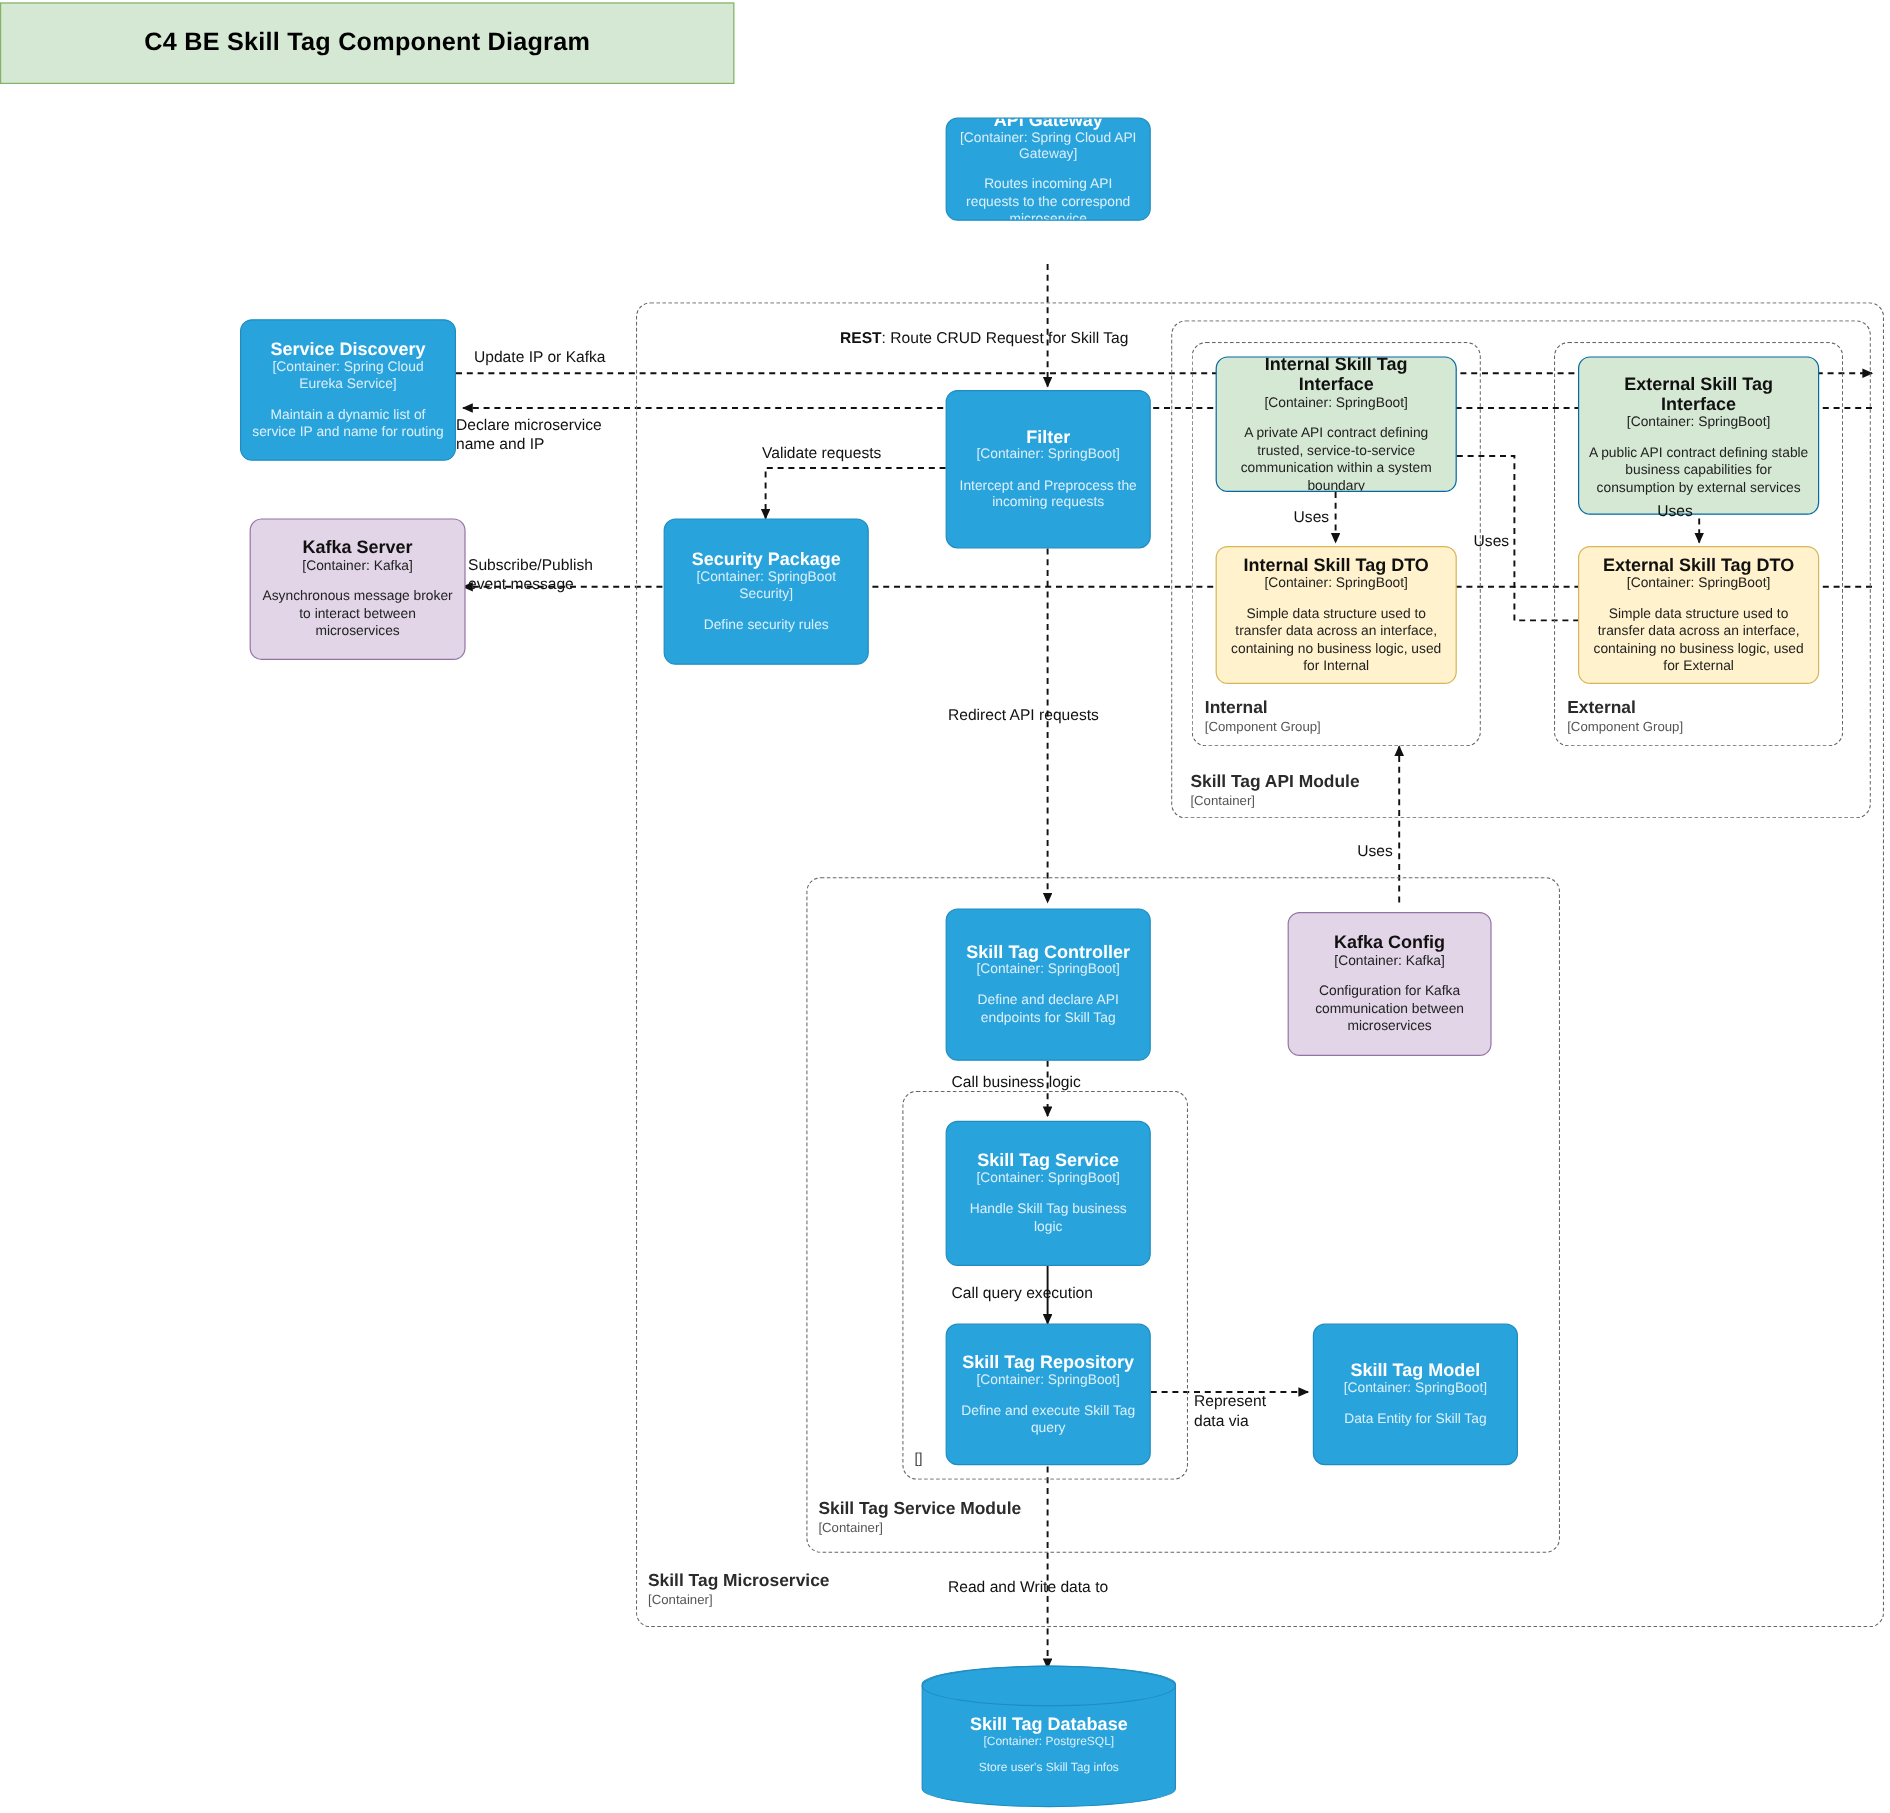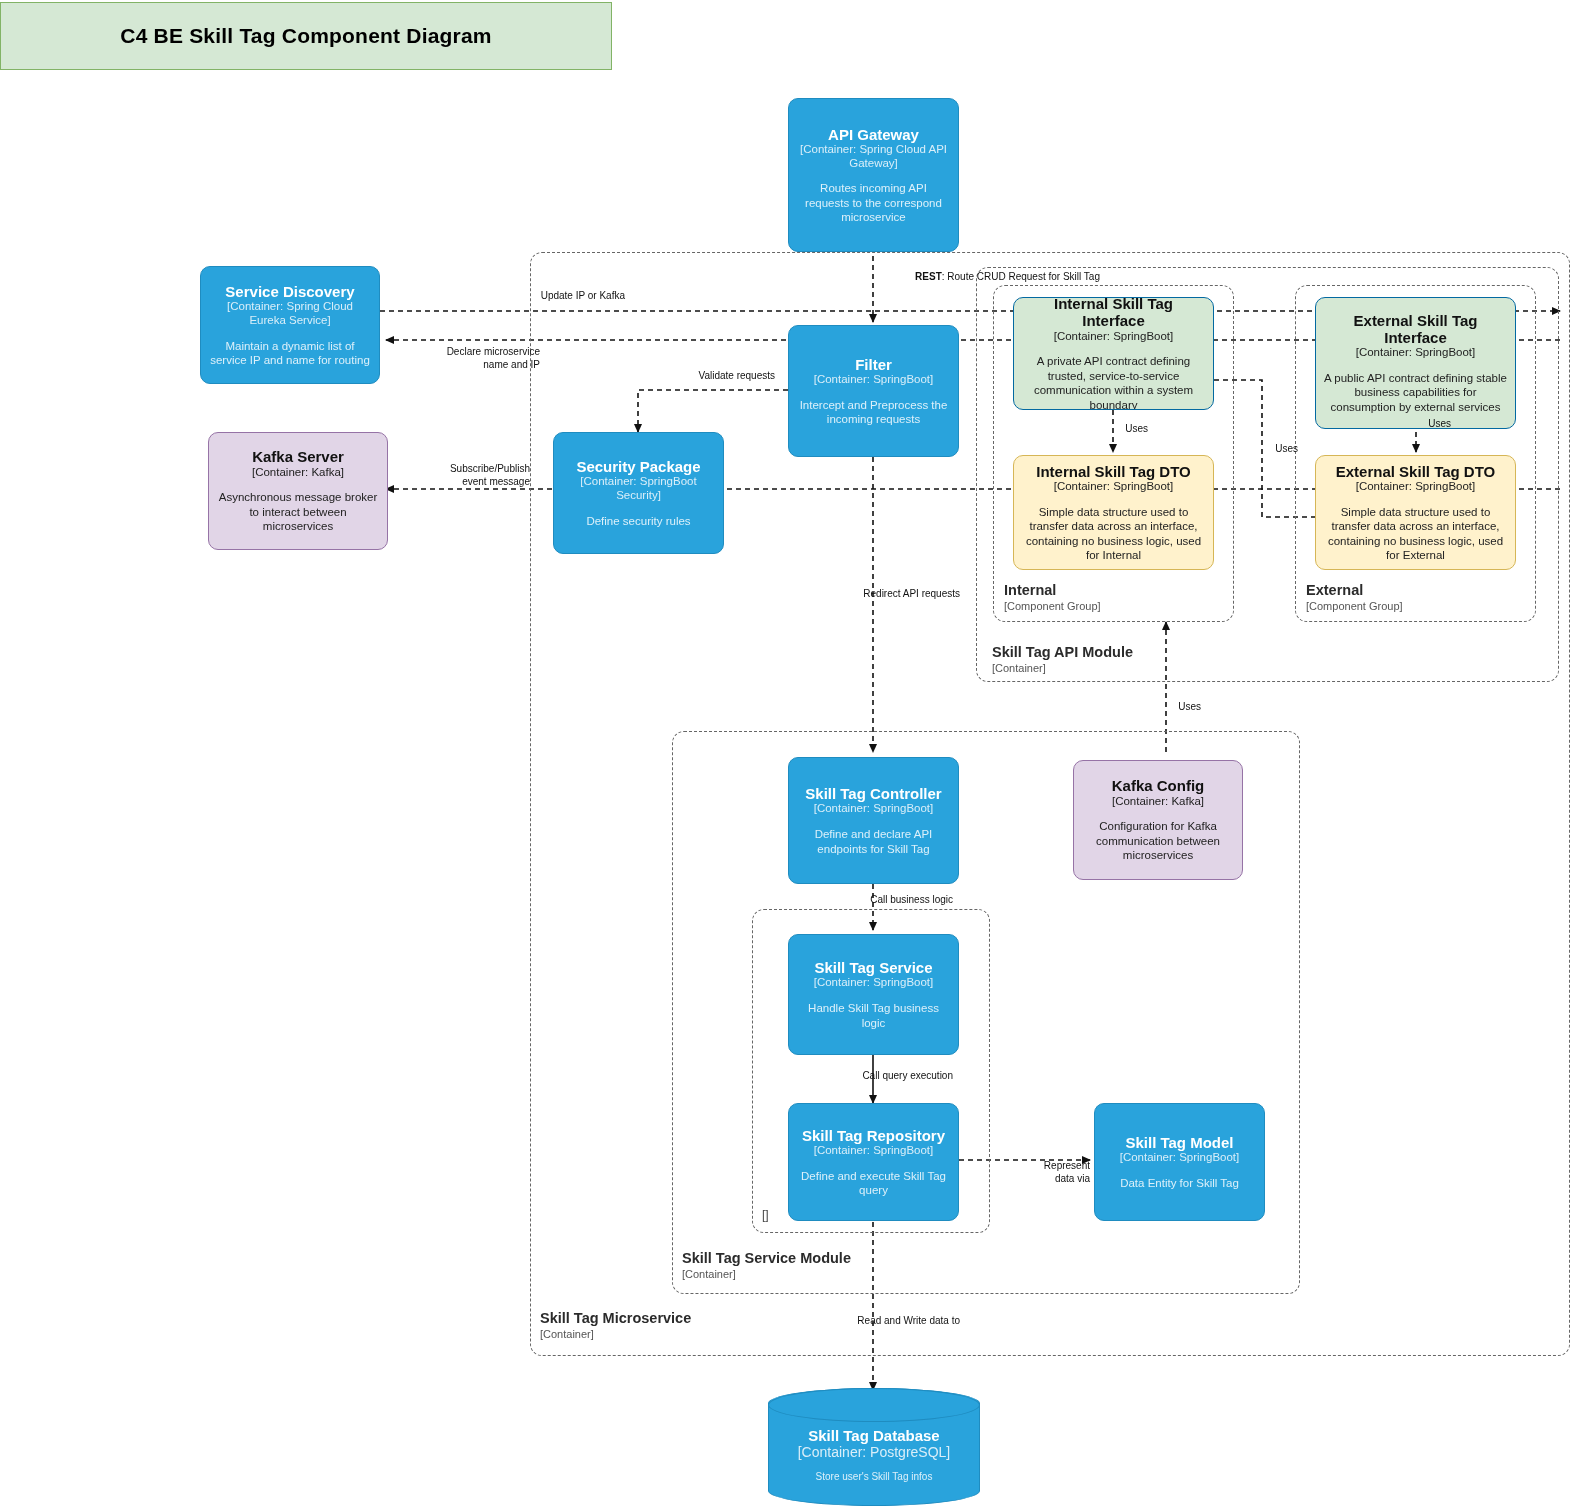--- a/index.html
+++ b/index.html
@@ -55,38 +55,38 @@
     position:absolute;left:0;top:0;width:100%;height:34px;
     background:#29A3DC;border:1px solid #1f8cc0;border-radius:50%;
     box-sizing:border-box;
   }
   .cyl .cyl-text{
     position:absolute;left:0;top:0;width:100%;height:100%;
     display:flex;flex-direction:column;align-items:center;justify-content:center;
     text-align:center;padding-top:14px;box-sizing:border-box;
   }
   .cyl .n-title{color:#fff;font-size:15px;font-weight:bold;}
-  .cyl .n-tech{color:#d9eef9;font-size:14px;}
+  .cyl .n-tech{color:#d9eef9;font-size:10px;}
   .cyl .n-desc{color:#dcf0fa;font-size:10px;margin-top:11px;}
 
   
   .group{
     position:absolute;box-sizing:border-box;
     border:1px dashed #666;border-radius:12px;background:transparent;
   }
   .group-label{
     position:absolute;text-align:left;white-space:nowrap;
   }
   .group-label .g-name{font-size:14.5px;font-weight:bold;color:#2b2b2b;line-height:1.15;}
   .group-label .g-type{font-size:11px;color:#555;line-height:1.3;}
 
   
   .elabel{
-    position:absolute;font-size:10px;color:#111;line-height:1.25;
-    text-align:right;white-space:pre-line;
+    position:absolute;font-size:13px;color:#111;line-height:1.25;
+    text-align:left;white-space:pre-line;
   }
   .elabel.bold-lead b{font-weight:bold;}
 
   .tiny-bracket{position:absolute;font-size:12px;color:#444;}
 
   svg.edges{position:absolute;left:0;top:0;width:1575px;height:1511px;pointer-events:none;}
 </style>
 </head>
 <body>
 
@@ -160,21 +160,21 @@
 
   <div class="group" style="left:672px;top:731px;width:628px;height:563px;"></div>
   <div class="group-label" style="left:682px;top:1250px;">
     <div class="g-name">Skill Tag Service Module</div>
     <div class="g-type">[Container]</div>
   </div>
 
   <div class="group" style="left:752px;top:909px;width:238px;height:324px;"></div>
   <div class="tiny-bracket" style="left:762px;top:1208px;">[]</div>
 
-  <div class="node blue" style="left:788px;top:98px;width:171px;height:154px;">
+  <div class="node blue" style="left:788px;top:98px;width:171px;height:86px;">
     <div class="n-title">API Gateway</div>
     <div class="n-tech">[Container: Spring Cloud API Gateway]</div>
     <div class="n-desc">Routes incoming API requests to the correspond microservice</div>
   </div>
 
   <div class="node blue" style="left:200px;top:266px;width:180px;height:118px;">
     <div class="n-title">Service Discovery</div>
     <div class="n-tech">[Container: Spring Cloud Eureka Service]</div>
     <div class="n-desc">Maintain a dynamic list of service IP and name for routing</div>
   </div>

